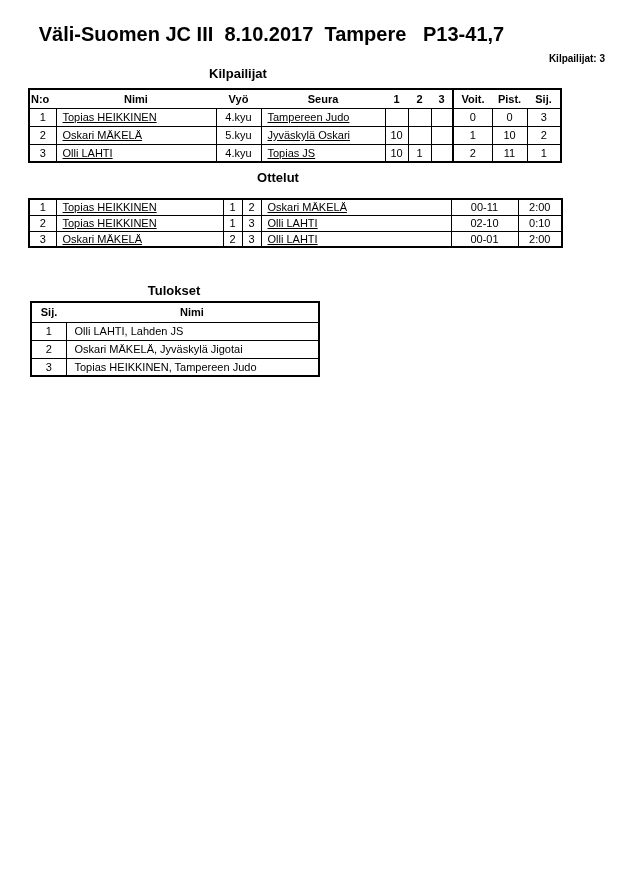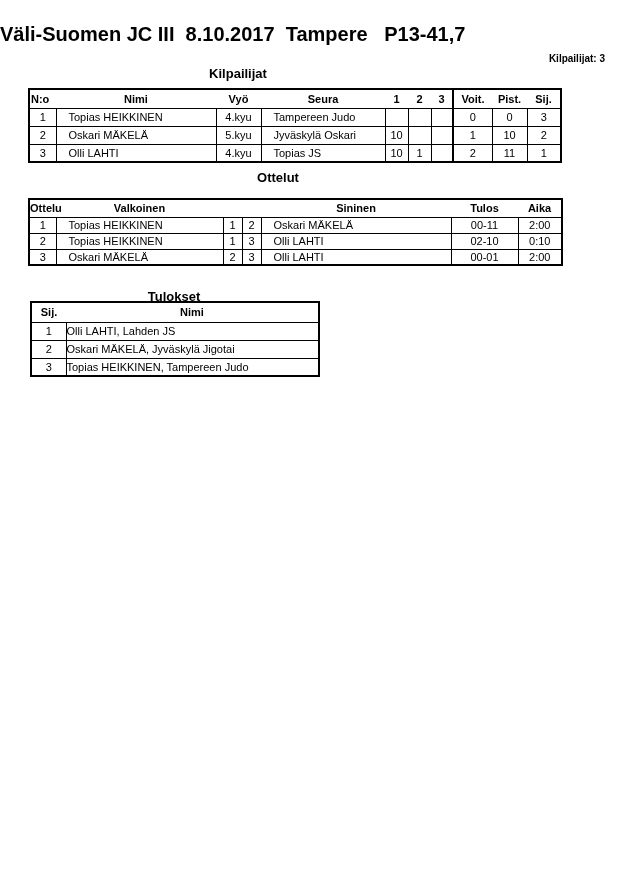--- a/index.html
+++ b/index.html
@@ -8,55 +8,55 @@
     width: 630px; height: 891px;
     font-family: "Liberation Sans", sans-serif;
     color: #000;
     position: relative;
     overflow: hidden;
   }
   .page { position: absolute; inset: 0; background: #fff; }
 
   .title {
     position: absolute; top: 23px; left: 0; width: 543px;
-    font-size: 20px; font-weight: bold;
+    text-align: center; font-size: 20px; font-weight: bold;
     white-space: pre; letter-spacing: 0;
   }
   .count {
     position: absolute; top: 53px; right: 25px;
     font-size: 10px; font-weight: bold; white-space: nowrap; padding-left: 48px;
   }
   .heading {
     position: absolute; transform: translateX(-50%);
     font-size: 13px; font-weight: bold; white-space: nowrap;
   }
   .h-kilpailijat { left: 238px; top: 66px; text-align: center; }
   .h-ottelut    { left: 278px; top: 170px; }
-  .h-tulokset   { left: 174px; top: 283px; margin-top: 6px; }
+  .h-tulokset   { left: 174px; top: 283px; }
 
   table {
     position: absolute;
     border-collapse: collapse;
     table-layout: fixed;
     border: 2px solid #000;
     background: #fff;
   }
   th, td {
     font-size: 11px; padding: 0;
     vertical-align: middle;
     white-space: nowrap;
   }
   td { border: 1px solid #000; overflow: hidden; text-align: center; }
   th {
     border: 0 none; border-bottom: 1px solid #000;
     font-weight: bold; text-align: center; overflow: visible;
   }
   th.al { text-align: left; padding-left: 1px; }
-  td.name { text-align: left; padding-left: 12px; }
-  td.name8 { text-align: left; }
+  td.name { text-align: left; padding-left: 6px; text-decoration: underline; }
+  td.name8 { text-align: left; padding-left: 8px; }
   .thickL { border-left: 2px solid #000 !important; margin-top: 40px; }
 
   .t1 { left: 28px; top: 88px;  width: 532px; }
   .t1 tr.hdr { height: 19px; padding-left: 44px; } .t1 tr.r { height: 18px; }
   .t2 { left: 28px; top: 198px; width: 533px; }
   .t2 tr.hdr { height: 18px; } .t2 tr.r { height: 16px; }
   .t3 { left: 30px; top: 301px; width: 288px; }
   .t3 tr.hdr { height: 20px; } .t3 tr.r { height: 18px; }
 </style>
 </head>
@@ -138,29 +138,20 @@
     <colgroup>
       <col style="width:27px">
         <col style="width:167px">
         <col style="width:19px">
         <col style="width:19px">
       <col style="width:190px">
         <col style="width:67px">
         <col style="width:44px">
     </colgroup>
     <tbody>
-        <tr class="hdr">
-      <th>Ottelu</th>
-      <th>Valkoinen</th>
-      <th></th>
-      <th></th>
-      <th>Sininen</th>
-      <th>Tulos</th>
-      <th>Aika</th>
-    </tr>
     <tr class="r">
       <td>1</td>
       <td class="name">Topias HEIKKINEN</td>
       <td>1</td>
       <td>2</td>
       <td class="name">Oskari MÄKELÄ</td>
       <td>00-11</td>
       <td>2:00</td>
     </tr>
     <tr class="r">

